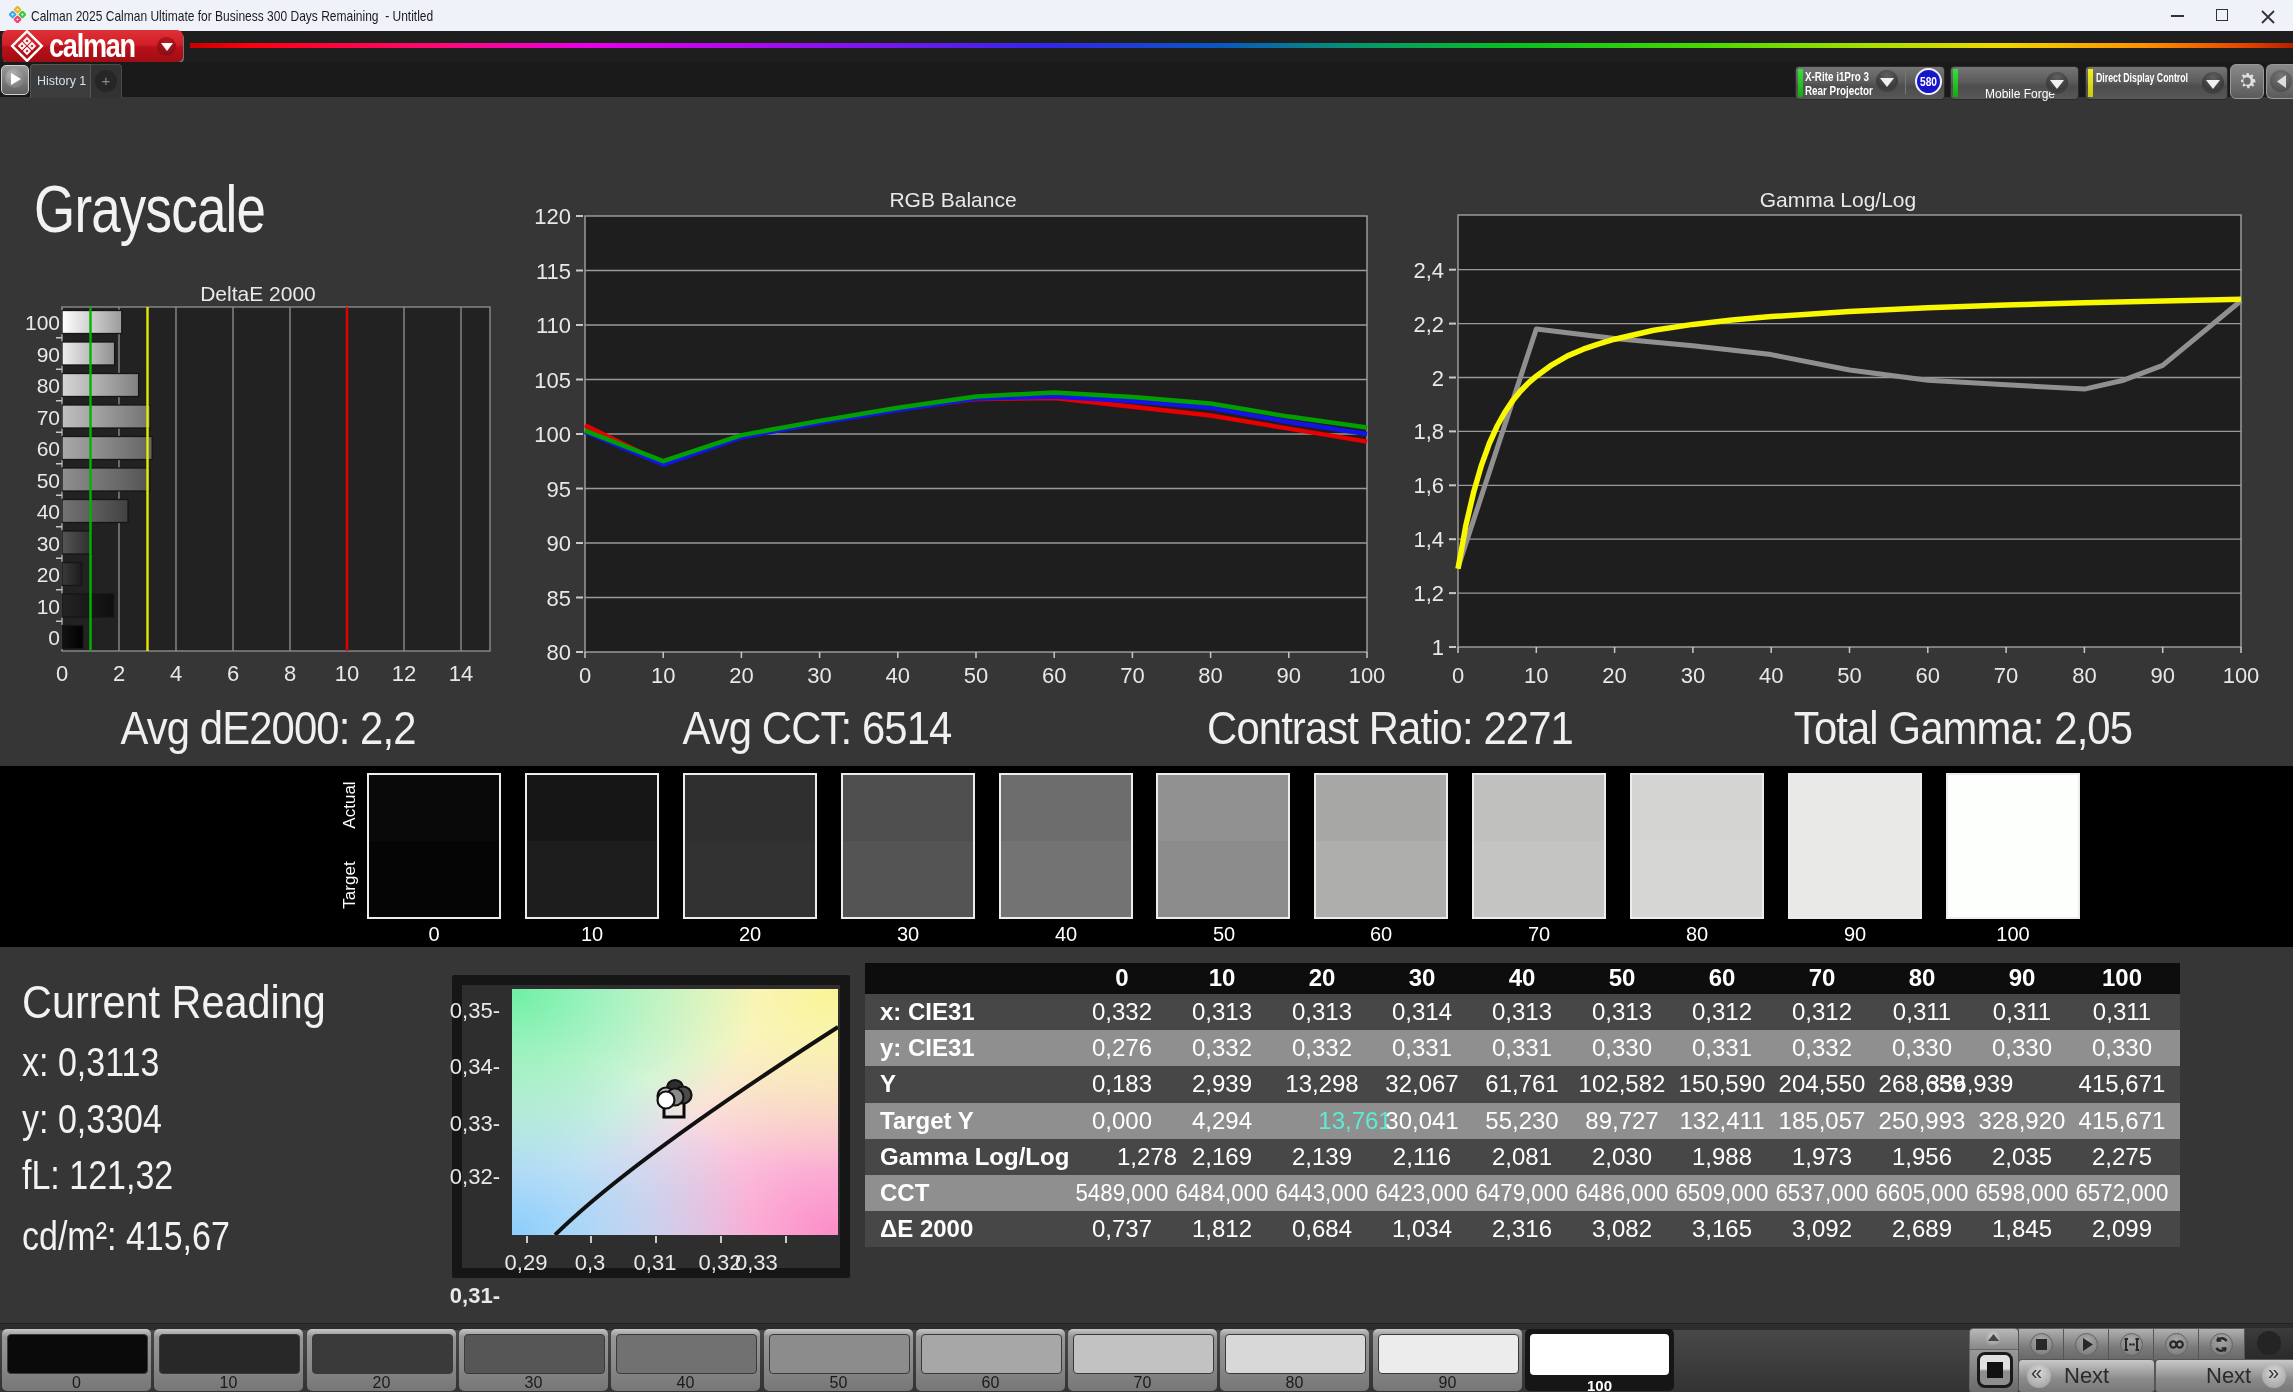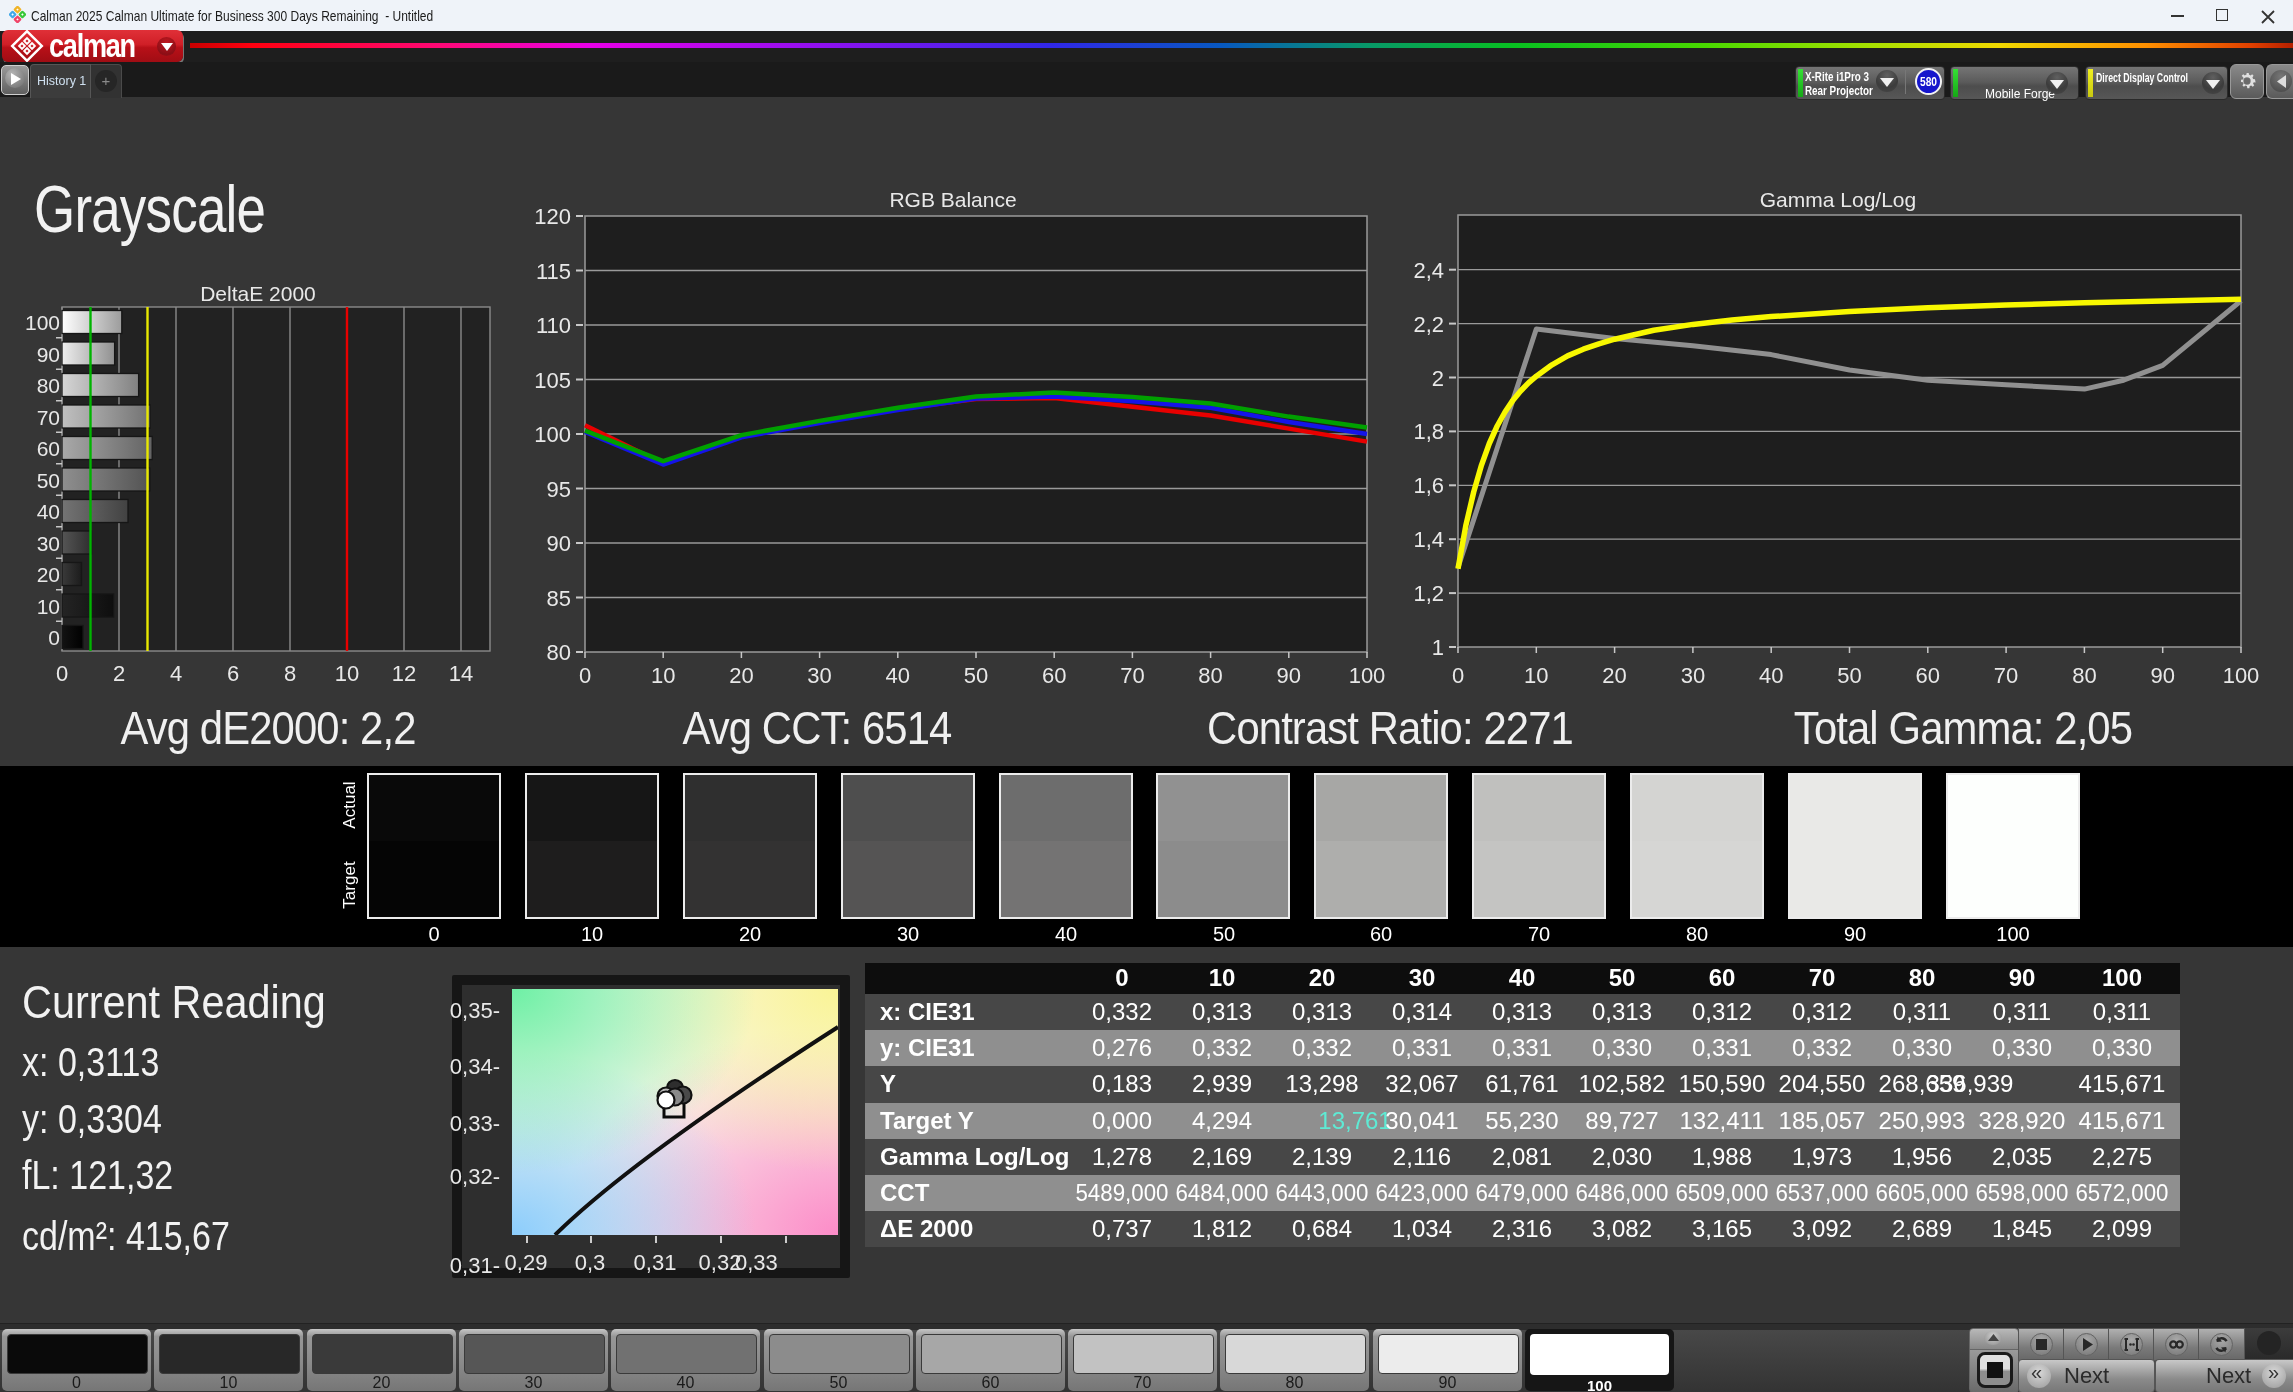--- a/index.html
+++ b/index.html
@@ -443,21 +443,21 @@
    <circle cx="171" cy="106" r="8.5" fill="#4a4a4a" stroke="#111" stroke-width="2.2"></circle>
    <circle cx="154" cy="107" r="8.5" fill="#b8b8b8" stroke="#111" stroke-width="2.2"></circle>
    <circle cx="163" cy="108" r="8.5" fill="#8a8a8a" stroke="#111" stroke-width="2.2"></circle>
    <circle cx="154" cy="111" r="8.5" fill="#fff" stroke="#111" stroke-width="2.2"></circle>
  </svg>
 </div>
 <div class="abs" style="left:408px;top:998px;width:92px;text-align:right;font-size:22px;color:#e8e8e8;">0,35-</div>
 <div class="abs" style="left:408px;top:1054px;width:92px;text-align:right;font-size:22px;color:#e8e8e8;">0,34-</div>
 <div class="abs" style="left:408px;top:1111px;width:92px;text-align:right;font-size:22px;color:#e8e8e8;">0,33-</div>
 <div class="abs" style="left:408px;top:1164px;width:92px;text-align:right;font-size:22px;color:#e8e8e8;">0,32-</div>
-<div class="abs" style="left:408px;top:1253px;width:92px;text-align:right;font-size:22px;color:#e8e8e8;">0,31-</div>
+<div class="abs" style="left:408px;top:1283px;width:92px;text-align:right;font-size:22px;color:#e8e8e8;font-weight:bold;">0,31-</div>
 <div class="abs" style="left:476px;top:1250px;width:100px;text-align:center;font-size:22px;color:#e8e8e8;">0,29</div>
 <div class="abs" style="left:526px;top:1236px;width:2px;height:7px;background:#ccc;"></div>
 <div class="abs" style="left:540px;top:1250px;width:100px;text-align:center;font-size:22px;color:#e8e8e8;">0,3</div>
 <div class="abs" style="left:590px;top:1236px;width:2px;height:7px;background:#ccc;"></div>
 <div class="abs" style="left:605px;top:1250px;width:100px;text-align:center;font-size:22px;color:#e8e8e8;">0,31</div>
 <div class="abs" style="left:655px;top:1236px;width:2px;height:7px;background:#ccc;"></div>
 <div class="abs" style="left:670px;top:1250px;width:100px;text-align:center;font-size:22px;color:#e8e8e8;">0,32</div>
 <div class="abs" style="left:720px;top:1236px;width:2px;height:7px;background:#ccc;"></div>
 <div class="abs" style="left:735px;top:1250px;width:100px;text-align:left;font-size:22px;color:#e8e8e8;">0,33</div>
 <div class="abs" style="left:785px;top:1236px;width:2px;height:7px;background:#ccc;"></div>
@@ -520,21 +520,21 @@
 <div class="abs" style="left:1367px;top:1107px;width:110px;text-align:center;font-size:24px;color:#fff;">30,041</div>
 <div class="abs" style="left:1467px;top:1107px;width:110px;text-align:center;font-size:24px;color:#fff;">55,230</div>
 <div class="abs" style="left:1567px;top:1107px;width:110px;text-align:center;font-size:24px;color:#fff;">89,727</div>
 <div class="abs" style="left:1667px;top:1107px;width:110px;text-align:center;font-size:24px;color:#fff;">132,411</div>
 <div class="abs" style="left:1767px;top:1107px;width:110px;text-align:center;font-size:24px;color:#fff;">185,057</div>
 <div class="abs" style="left:1867px;top:1107px;width:110px;text-align:center;font-size:24px;color:#fff;">250,993</div>
 <div class="abs" style="left:1967px;top:1107px;width:110px;text-align:center;font-size:24px;color:#fff;">328,920</div>
 <div class="abs" style="left:2067px;top:1107px;width:110px;text-align:center;font-size:24px;color:#fff;">415,671</div>
 <div class="abs" style="left:865px;top:1138.8px;width:1315px;height:36.2px;background:#474747;"></div>
 <div class="abs" style="left:880px;top:1143px;font-size:24px;font-weight:bold;color:#fff;white-space:nowrap;">Gamma Log/Log</div>
-<div class="abs" style="left:1067px;top:1143px;width:110px;text-align:center;font-size:24px;color:#fff;">1,278</div>
+<div class="abs" style="left:1067px;top:1143px;width:110px;text-align:right;font-size:24px;color:#fff;">1,278</div>
 <div class="abs" style="left:1167px;top:1143px;width:110px;text-align:center;font-size:24px;color:#fff;">2,169</div>
 <div class="abs" style="left:1267px;top:1143px;width:110px;text-align:center;font-size:24px;color:#fff;">2,139</div>
 <div class="abs" style="left:1367px;top:1143px;width:110px;text-align:center;font-size:24px;color:#fff;">2,116</div>
 <div class="abs" style="left:1467px;top:1143px;width:110px;text-align:center;font-size:24px;color:#fff;">2,081</div>
 <div class="abs" style="left:1567px;top:1143px;width:110px;text-align:center;font-size:24px;color:#fff;">2,030</div>
 <div class="abs" style="left:1667px;top:1143px;width:110px;text-align:center;font-size:24px;color:#fff;">1,988</div>
 <div class="abs" style="left:1767px;top:1143px;width:110px;text-align:center;font-size:24px;color:#fff;">1,973</div>
 <div class="abs" style="left:1867px;top:1143px;width:110px;text-align:center;font-size:24px;color:#fff;">1,956</div>
 <div class="abs" style="left:1967px;top:1143px;width:110px;text-align:center;font-size:24px;color:#fff;">2,035</div>
 <div class="abs" style="left:2067px;top:1143px;width:110px;text-align:center;font-size:24px;color:#fff;">2,275</div>

